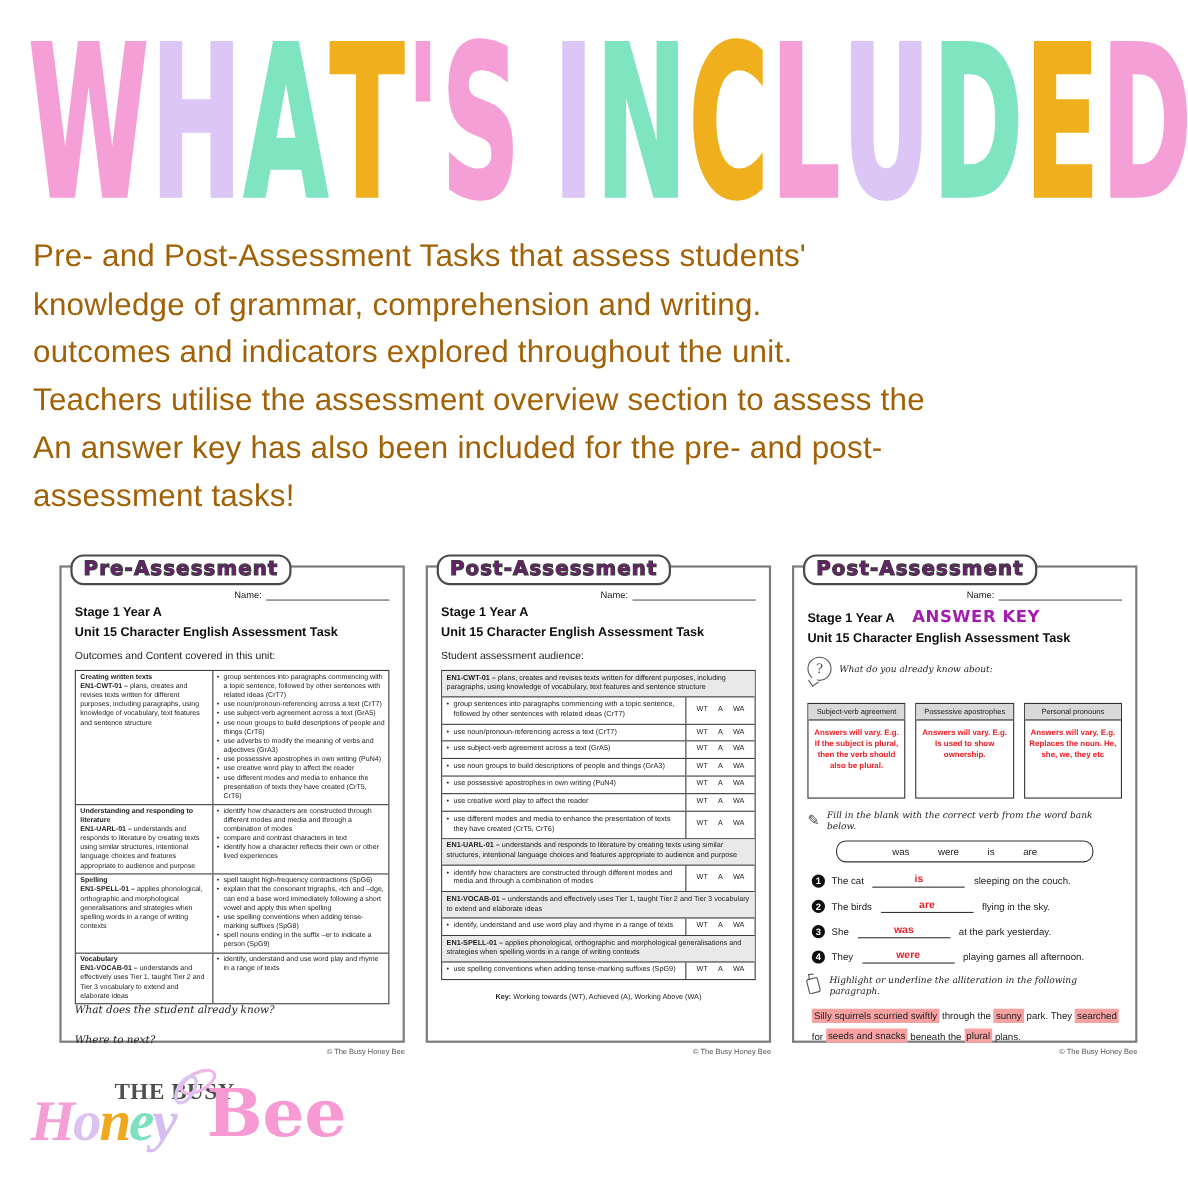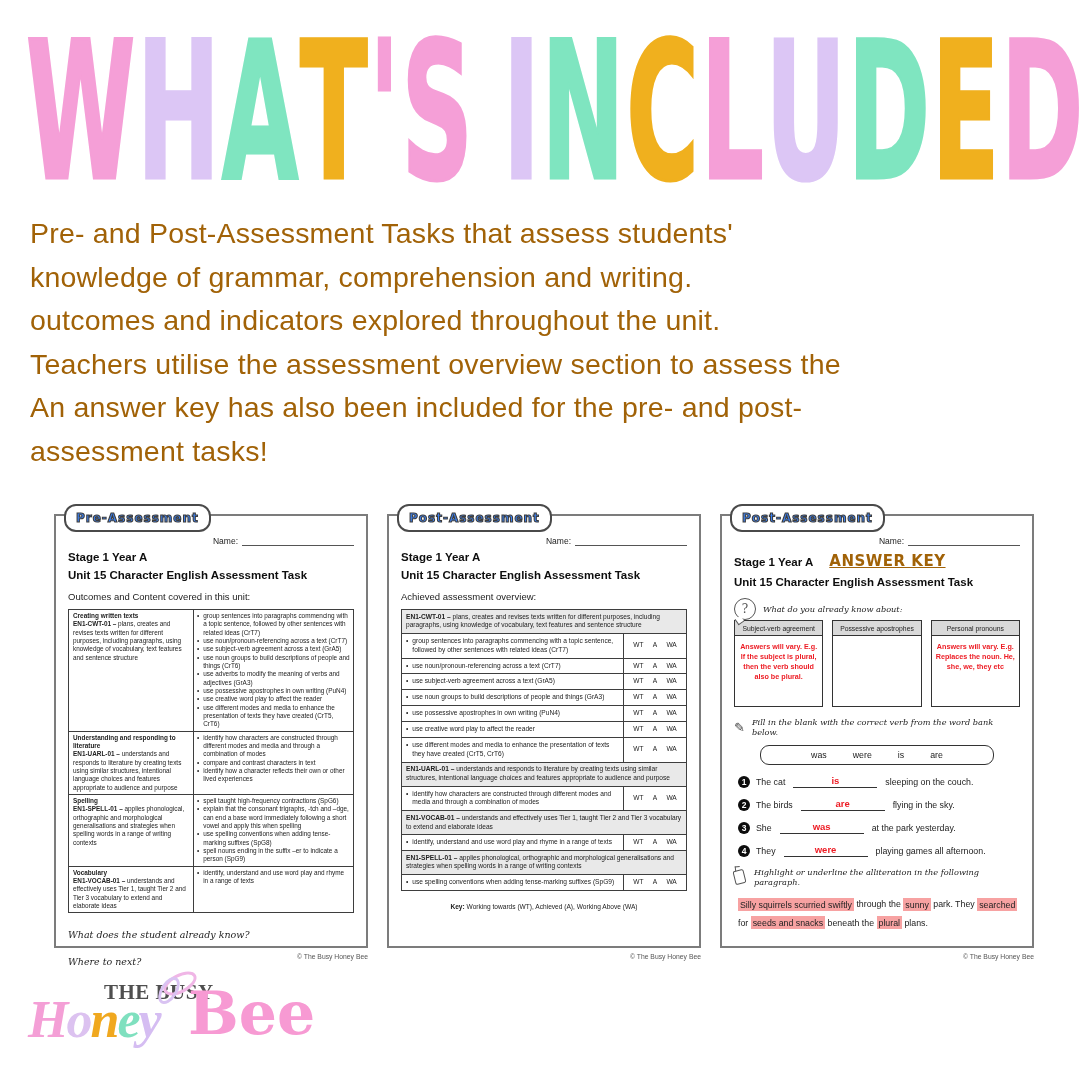--- a/index.html
+++ b/index.html
@@ -12,61 +12,61 @@
 
   
   .intro{position:absolute;top:212px;left:30px;right:30px;color:#a16207;}
   .intro-line{font-size:28.5px;line-height:43.5px;letter-spacing:0.2px;}
 
   
   .doc{position:absolute;top:514px;width:314px;}
   #doc1{left:54px;} #doc2{left:387px;} #doc3{left:720px;}
   .frame{position:relative;border:2px solid #7c7c7c;background:#fff;height:434px;padding:8px 12px 6px;box-sizing:border-box;color:#222;}
   .badge{position:absolute;top:-12px;left:8px;background:#fff;border:2px solid #4a4a4a;border-radius:12px;padding:0 10px;
-    font-family:"DejaVu Sans",sans-serif;font-size:12px;font-weight:700;letter-spacing:1px;line-height:24px;
-    color:#3b82f6;-webkit-text-stroke:1.1px #3d3d3d;}
+    font-family:"DejaVu Sans",sans-serif;font-size:18px;font-weight:700;letter-spacing:1px;line-height:24px;
+    color:#701a75;-webkit-text-stroke:1.1px #3d3d3d;}
   @supports not (-webkit-text-stroke:1px black){.badge{color:#3d3d3d;}}
   .name-row{display:flex;justify-content:flex-end;align-items:flex-end;gap:4px;font-size:8.5px;color:#222;margin-top:12px;}
   .name-line{display:inline-block;width:112px;border-bottom:1px solid #555;height:8px;}
   .stage{font-size:11.5px;font-weight:700;color:#0e0e0e;margin-top:5px;}
   .unit{font-size:11.5px;font-weight:700;color:#0e0e0e;margin-top:6px;}
   .sec-head{font-size:9.5px;margin-top:10px;color:#222;}
   .doc-footer{text-align:right;font-size:6.8px;color:#555;margin-top:5px;}
 
   
   .t1{border:1.3px solid #3e3e3e;margin-top:7px;font-size:6.4px;line-height:1.3;}
   .t1row{display:flex;border-bottom:1px solid #3e3e3e;}
   .t1row:last-child{border-bottom:none;}
   .t1left{width:44%;padding:2px 4px;border-right:1px solid #3e3e3e;box-sizing:border-box;}
   .t1title{font-weight:700;}
   .t1right{width:56%;padding:2px 3px;box-sizing:border-box;}
   .b1{display:flex;gap:4px;}
   .b1 .dot{flex:none;}
   .q{font-size:9.5px;font-style:italic;font-family:"DejaVu Serif",serif;color:#222;}
-  .q1{margin-top:16px;} .q2{margin-top:16px;}
+  .q1{} .q2{margin-top:16px;}
 
   
   .t2{border:1.3px solid #3e3e3e;margin-top:7px;font-size:6.6px;line-height:1.35;}
   .t2 > div:last-child{border-bottom:none;}
   .g2head{background:#e9e9e9;padding:2.5px 4px;border-bottom:1px solid #3e3e3e;}
   .r2{display:flex;border-bottom:1px solid #3e3e3e;}
   .r2text{flex:1;padding:3px 4px;display:flex;gap:4px;}
   .r2marks{width:62px;border-left:1px solid #3e3e3e;display:flex;align-items:center;justify-content:space-evenly;flex:none;}
   .key-row{text-align:center;font-size:6.6px;margin-top:12px;}
 
   
   .stage-row{display:flex;gap:16px;align-items:baseline;margin-top:5px;}
-  .answer-key{color:#a16207;font-size:15px;font-weight:800;font-family:"DejaVu Sans",sans-serif;letter-spacing:0.5px;text-decoration:underline;}
+  .answer-key{color:#a21caf;font-size:15px;font-weight:800;font-family:"DejaVu Sans",sans-serif;letter-spacing:0.5px;}
   .prompt{display:flex;align-items:center;gap:7px;margin-top:10px;font-size:8.2px;font-style:italic;font-family:"DejaVu Serif",serif;color:#222;}
   .q-icon{position:relative;width:20px;height:20px;border:1.4px solid #555;border-radius:50%;display:flex;align-items:center;justify-content:center;font-size:12px;color:#555;font-style:normal;flex:none;background:#fff;}
   .q-icon::after{content:"";position:absolute;left:1px;bottom:-5px;width:6px;height:6px;background:#fff;border-right:1.4px solid #555;border-bottom:1.4px solid #555;transform:rotate(55deg);}
   .pencil-icon{font-size:13px;color:#444;font-style:normal;flex:none;}
   .hl-icon{position:relative;width:9px;height:12px;background:#fff;border:1.1px solid #555;border-radius:2px;transform:rotate(-14deg);flex:none;margin-right:2px;}
   .hl-icon::before{content:"";position:absolute;top:-5px;left:1.5px;width:4px;height:4px;border-left:1.1px solid #555;border-top:1.1px solid #555;transform:rotate(8deg);}
-  .boxes{display:flex;gap:9px;margin-top:0;}
+  .boxes{display:flex;gap:9px;margin-top:20px;}
   .abox{flex:1;border:1.6px solid #333;}
   .abox-head{background:#d9d9d9;border-bottom:1.6px solid #333;font-size:6.8px;text-align:center;padding:3.5px 2px;color:#222;}
   .abox-body{padding:6px 3px;text-align:center;color:#ed1c24;font-weight:700;font-size:7.2px;line-height:1.4;min-height:70px;box-sizing:border-box;}
   .wordbank{width:232px;margin:8px auto 0;border:1.3px solid #333;border-radius:9px;display:flex;justify-content:center;gap:26px;font-size:8.8px;padding:4px 0;color:#222;}
   .item{display:flex;align-items:center;gap:6px;font-size:8.8px;margin-top:10px;color:#222;padding-left:4px;}
   .inum{width:12px;height:12px;border-radius:50%;background:#0d0d0d;color:#fff;font-size:8.5px;font-weight:700;display:flex;align-items:center;justify-content:center;flex:none;}
   .blank{position:relative;display:inline-block;width:84px;border-bottom:1.1px solid #333;height:12px;margin:0 2px;flex:none;}
   .ans{position:absolute;left:50%;bottom:1px;transform:translateX(-50%);color:#ed1c24;font-weight:700;font-size:9.5px;white-space:nowrap;}
   .para{margin-top:8px;font-size:8.8px;line-height:2.15;color:#222;padding-left:4px;}
   .hl{background:#f7a2a2;padding:1.5px 2px;}
@@ -212,21 +212,21 @@
 
   <div class="doc" id="doc2">
     <div class="frame">
       <div class="badge">Post-Assessment</div>
       <div class="name-row">
         <span>Name:</span>
         <span class="name-line"></span>
       </div>
       <div class="stage">Stage 1 Year A</div>
       <div class="unit">Unit 15 Character English Assessment Task</div>
-      <div class="sec-head">Achieved assessment overview:</div>
+      <div class="sec-head">Student assessment audience:</div>
       <div class="t2">
           <div class="g2head"><b>EN1-CWT-01 – </b>plans, creates and revises texts written for different purposes, including paragraphs, using knowledge of vocabulary, text features and sentence structure</div>
           <div class="r2">
             <div class="r2text">
               <span class="dot">•</span>
               <span>group sentences into paragraphs commencing with a topic sentence, followed by other sentences with related ideas (CrT7)</span>
             </div>
             <div class="r2marks">
               <span>WT</span>
               <span>A</span>
@@ -360,20 +360,21 @@
         <span class="q-icon">?</span>
         <span>What do you already know about:</span>
       </div>
       <div class="boxes">
           <div class="abox">
             <div class="abox-head">Subject-verb agreement</div>
             <div class="abox-body">Answers will vary. E.g. If the subject is plural, then the verb should also be plural.</div>
           </div>
           <div class="abox">
             <div class="abox-head">Possessive apostrophes</div>
+            <div class="abox-body">Answers will vary. E.g. Is used to show ownership.</div>
           </div>
           <div class="abox">
             <div class="abox-head">Personal pronouns</div>
             <div class="abox-body">Answers will vary. E.g. Replaces the noun. He, she, we, they etc</div>
           </div>
         </div>
       <div class="prompt">
         <span class="pencil-icon">✎</span>
         <span>Fill in the blank with the correct verb from the word bank below.</span>
       </div>

